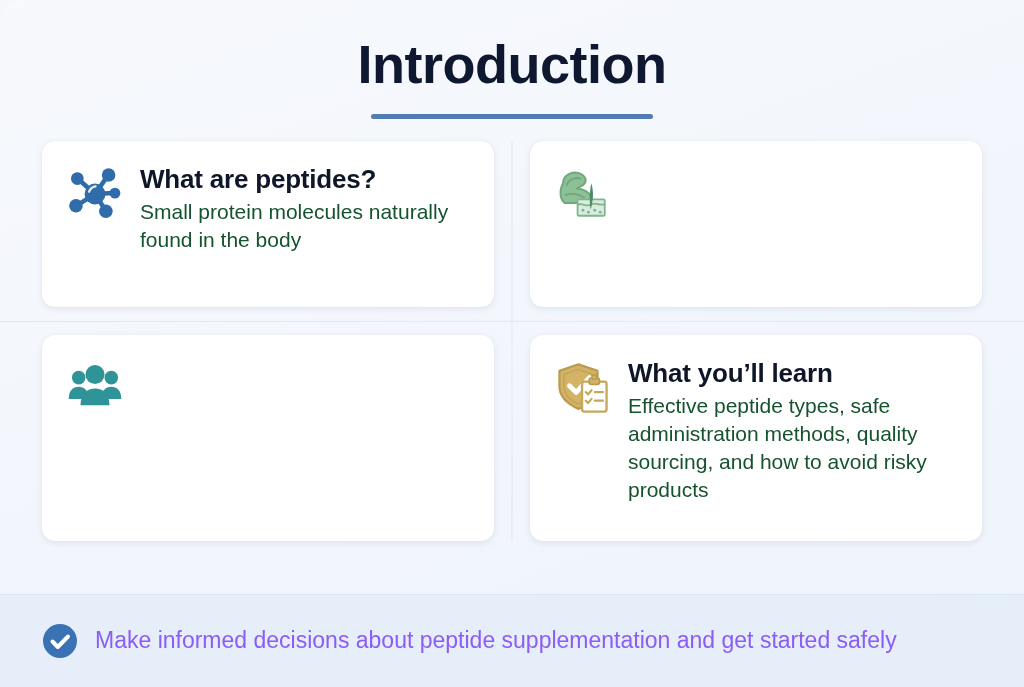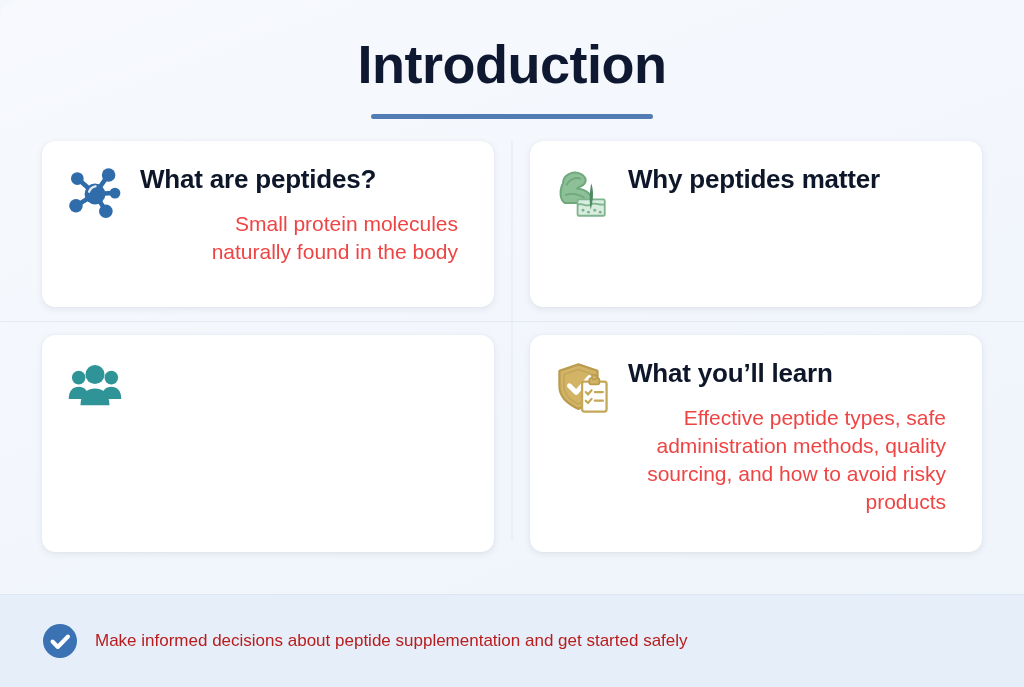--- a/index.html
+++ b/index.html
@@ -85,21 +85,21 @@
 
   .card {
     position: relative;
     z-index: 1;
     background: #ffffff;
     border-radius: 13px;
     box-shadow: 0 2px 7px rgba(24, 40, 72, 0.085),
                 0 0 1px rgba(24, 40, 72, 0.10);
     display: flex;
     align-items: flex-start;
-    padding: 22px 20px 20px 22px;
+    padding: 22px 6px 20px 22px;
     box-sizing: border-box;
   }
   .card-icon {
     flex: 0 0 auto;
     width: 62px;
     height: 62px;
     margin-right: 14px;
     margin-top: 2px;
     display: flex;
     align-items: flex-start;
@@ -115,24 +115,23 @@
     font-size: 26px;
     font-weight: bold;
     color: #0e1729;
     line-height: 1.18;
     letter-spacing: -0.2px;
     margin: 0 0 4px 0;
   }
   .card-text {
     font-size: 21px;
     font-weight: normal;
-    color: #ef4444;
+    color: #14532d;
     line-height: 1.33;
-    margin: 16px;
-    text-align: right;
+    margin: 0;
   }
 
   
   .footer {
     flex: 0 0 auto;
     height: 93px;
     background: #e6eef9;
     border-top: 1px solid #dbe6f5;
     display: flex;
     align-items: center;
@@ -140,22 +139,22 @@
     box-sizing: border-box;
   }
   .footer-badge {
     flex: 0 0 auto;
     width: 36px;
     height: 36px;
     margin-right: 17px;
     display: block;
   }
   .footer-text {
-    font-size: 17px;
-    color: #b91c1c;
+    font-size: 23px;
+    color: #8b5cf6;
     line-height: 1.3;
   }
 </style>
 </head>
 <body>
 
 <div class="page">
 
   <div class="header">
     <div class="page-title">Introduction</div>
@@ -209,21 +208,20 @@
             <path d="M41 20 C44 28, 43.5 38, 40.5 49 C39.5 45, 38.5 35, 41 20 Z" fill="#4e8a63"></path>
             <g fill="#7fb48d">
               <circle cx="32" cy="50" r="1.6"></circle>
                 <circle cx="38" cy="52" r="1.6"></circle>
               <circle cx="45" cy="50" r="1.6"></circle>
                 <circle cx="51" cy="52" r="1.6"></circle>
             </g>
           </svg>
         </div>
         <div class="card-body">
-          <div class="card-title">Why peptides matter</div>
         </div>
       </div>
 
       <div class="card">
         <div class="card-icon">
           <svg width="58" height="58" viewBox="0 0 64 64" aria-hidden="true">
             <g fill="#2f9498">
 
               <circle cx="14" cy="20.5" r="7.5"></circle>
               <path d="M3 44 C3 34.5, 8 30.5, 14 30.5 C20 30.5, 25 34.5, 25 44 Z"></path>

